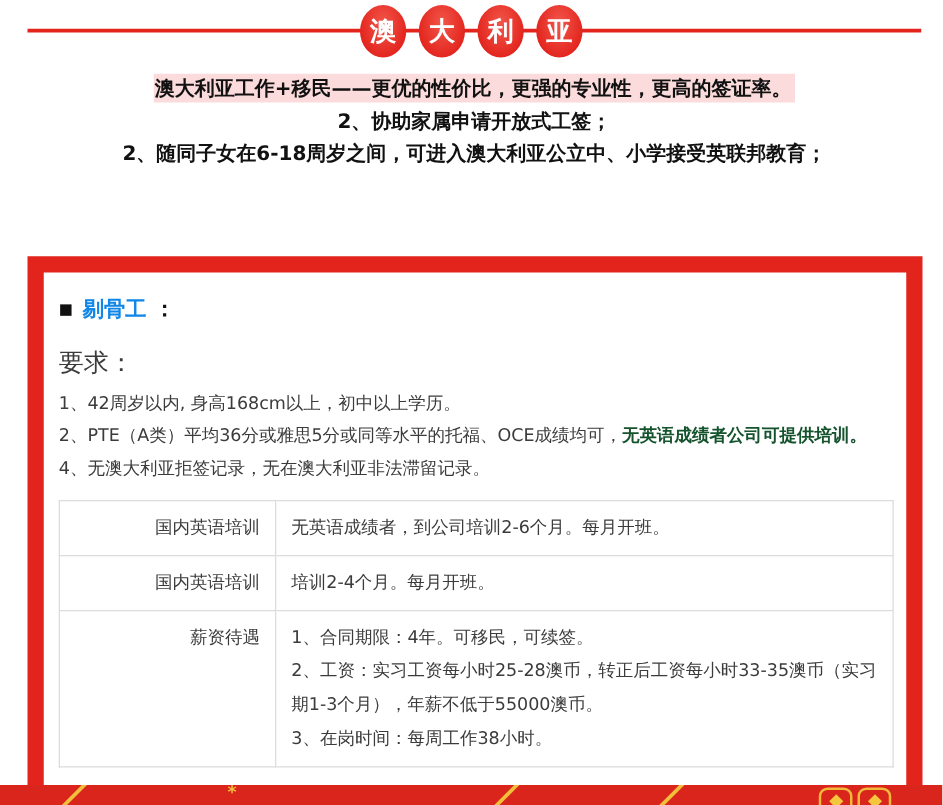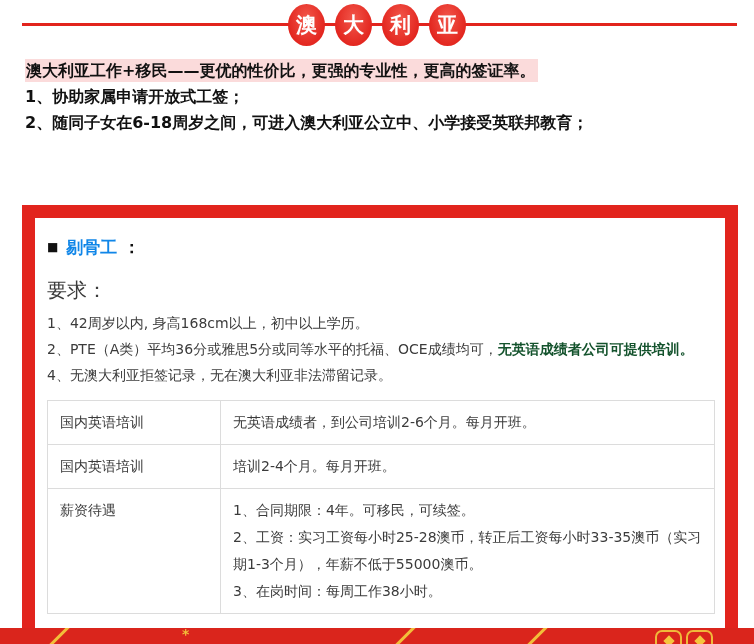--- a/index.html
+++ b/index.html
@@ -12,42 +12,42 @@
   .header{position:relative;height:52px;}
   .hline{position:absolute;left:22px;right:17px;top:23px;height:3px;background:#e2241d;}
   .circles{position:absolute;left:50%;top:4px;transform:translateX(-50%);display:flex;gap:10px;}
   .circle{
     width:37px;height:42px;border-radius:50%;
     background:radial-gradient(ellipse at 50% 35%, #f2564a 0%, #e2241d 75%);
     color:#fff;font-weight:700;font-size:21px;
     display:flex;align-items:center;justify-content:center;
   }
   
-  .intro{padding:6px 20px 0 25px;}
+  .intro{padding:6px 20px 0 25px;text-align:center;}
   .intro-line{font-size:16px;font-weight:700;color:#111;line-height:26px;}
   .hl{background:#fbdbdb;padding:2px 3px 2px 1px;}
   
   .job-box{
     position:absolute;left:22px;right:16px;top:205px;bottom:-12px;
     border:13px solid #e2241d;background:#fff;box-sizing:border-box;
     padding:18px 10px 0 12px;
   }
   .job-title{font-size:17px;font-weight:700;margin:0 0 2px 0;}
   .bullet{color:#111;font-size:12px;vertical-align:2px;}
   .jt-blue{color:#1086e8;margin-left:2px;}
   .jt-colon{color:#111;}
   .req-label{font-size:20px;color:#3b3b3b;margin:18px 0 6px;}
   .req-line{font-size:14px;color:#3b3b3b;line-height:26px;}
   .req-line .b{font-weight:700;color:#14532d;}
   .info-table{width:100%;border-collapse:collapse;margin-top:12px;}
   .info-table td{
     border:1px solid #dcdcdc;font-size:14px;color:#3b3b3b;
     padding:8px 12px;vertical-align:top;line-height:27px;
   }
-  .label-cell{width:148px;}
+  .label-cell{width:148px;text-align:right;}
   
   .footer-strip{
     position:absolute;left:0;right:0;bottom:0;height:16px;
     background:#da251c;z-index:10;overflow:hidden;
   }
   .ribbon{position:absolute;width:36px;height:3px;background:#f2bf3a;transform:rotate(-45deg);}
   .ribbon.r1{left:42px;top:6px;}
   .ribbon.r2{left:388px;top:6px;}
   .ribbon.r3{left:520px;top:6px;}
   .sparkle{position:absolute;left:182px;top:-2px;color:#f2bf3a;font-size:14px;font-weight:700;}
@@ -70,21 +70,21 @@
   <div class="circles">
     <span class="circle">澳</span>
     <span class="circle">大</span>
     <span class="circle">利</span>
     <span class="circle">亚</span>
   </div>
 </div>
 
 <div class="intro">
   <div class="intro-line"><span class="hl">澳大利亚工作+移民——更优的性价比，更强的专业性，更高的签证率。</span></div>
-  <div class="intro-line">1、协助家属申请开放式工签；</div>
+  <div class="intro-line">2、协助家属申请开放式工签；</div>
   <div class="intro-line">2、随同子女在6-18周岁之间，可进入澳大利亚公立中、小学接受英联邦教育；</div>
 </div>
 
 <div class="job-box">
   <div class="job-title">
     <span class="bullet">■</span>
     <span class="jt-blue">剔骨工</span>
     <span class="jt-colon">：</span>
   </div>
   <div class="req-label">要求：</div>

